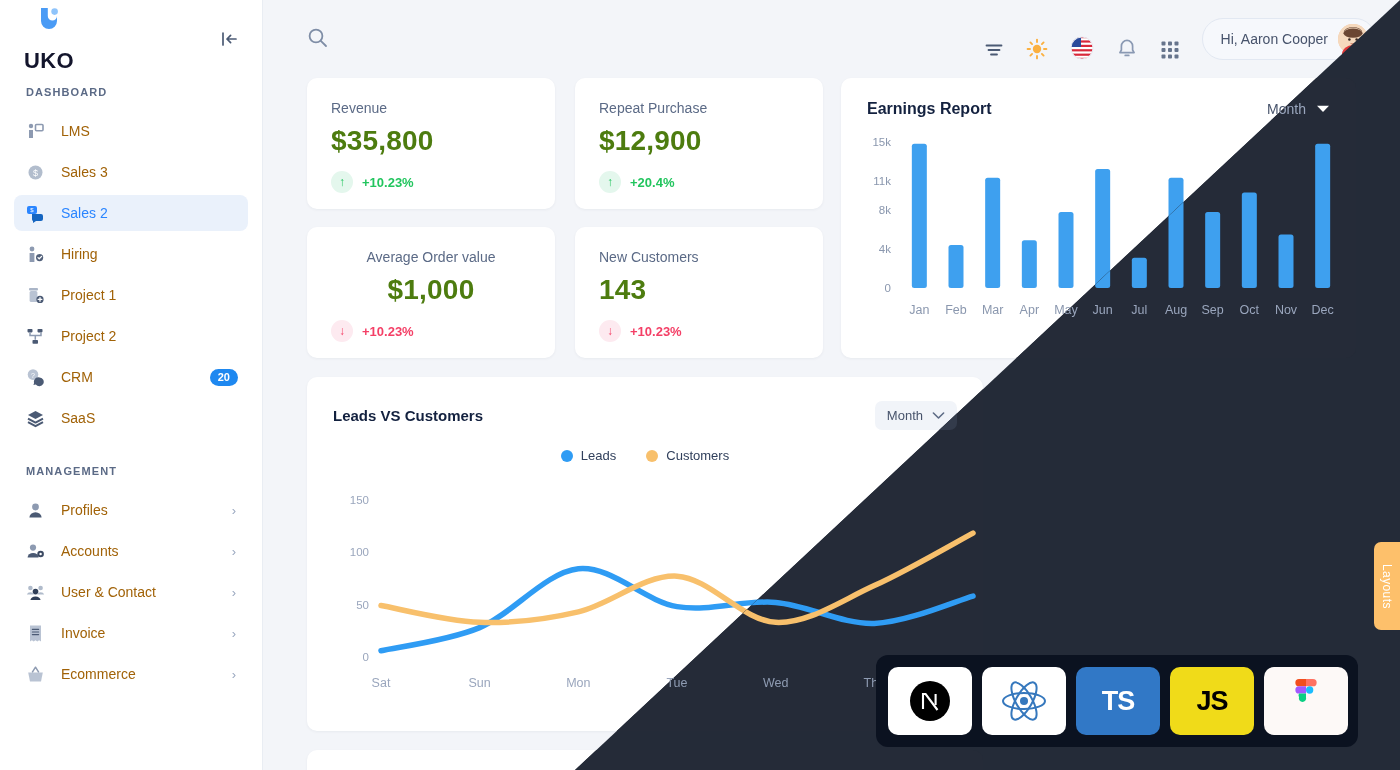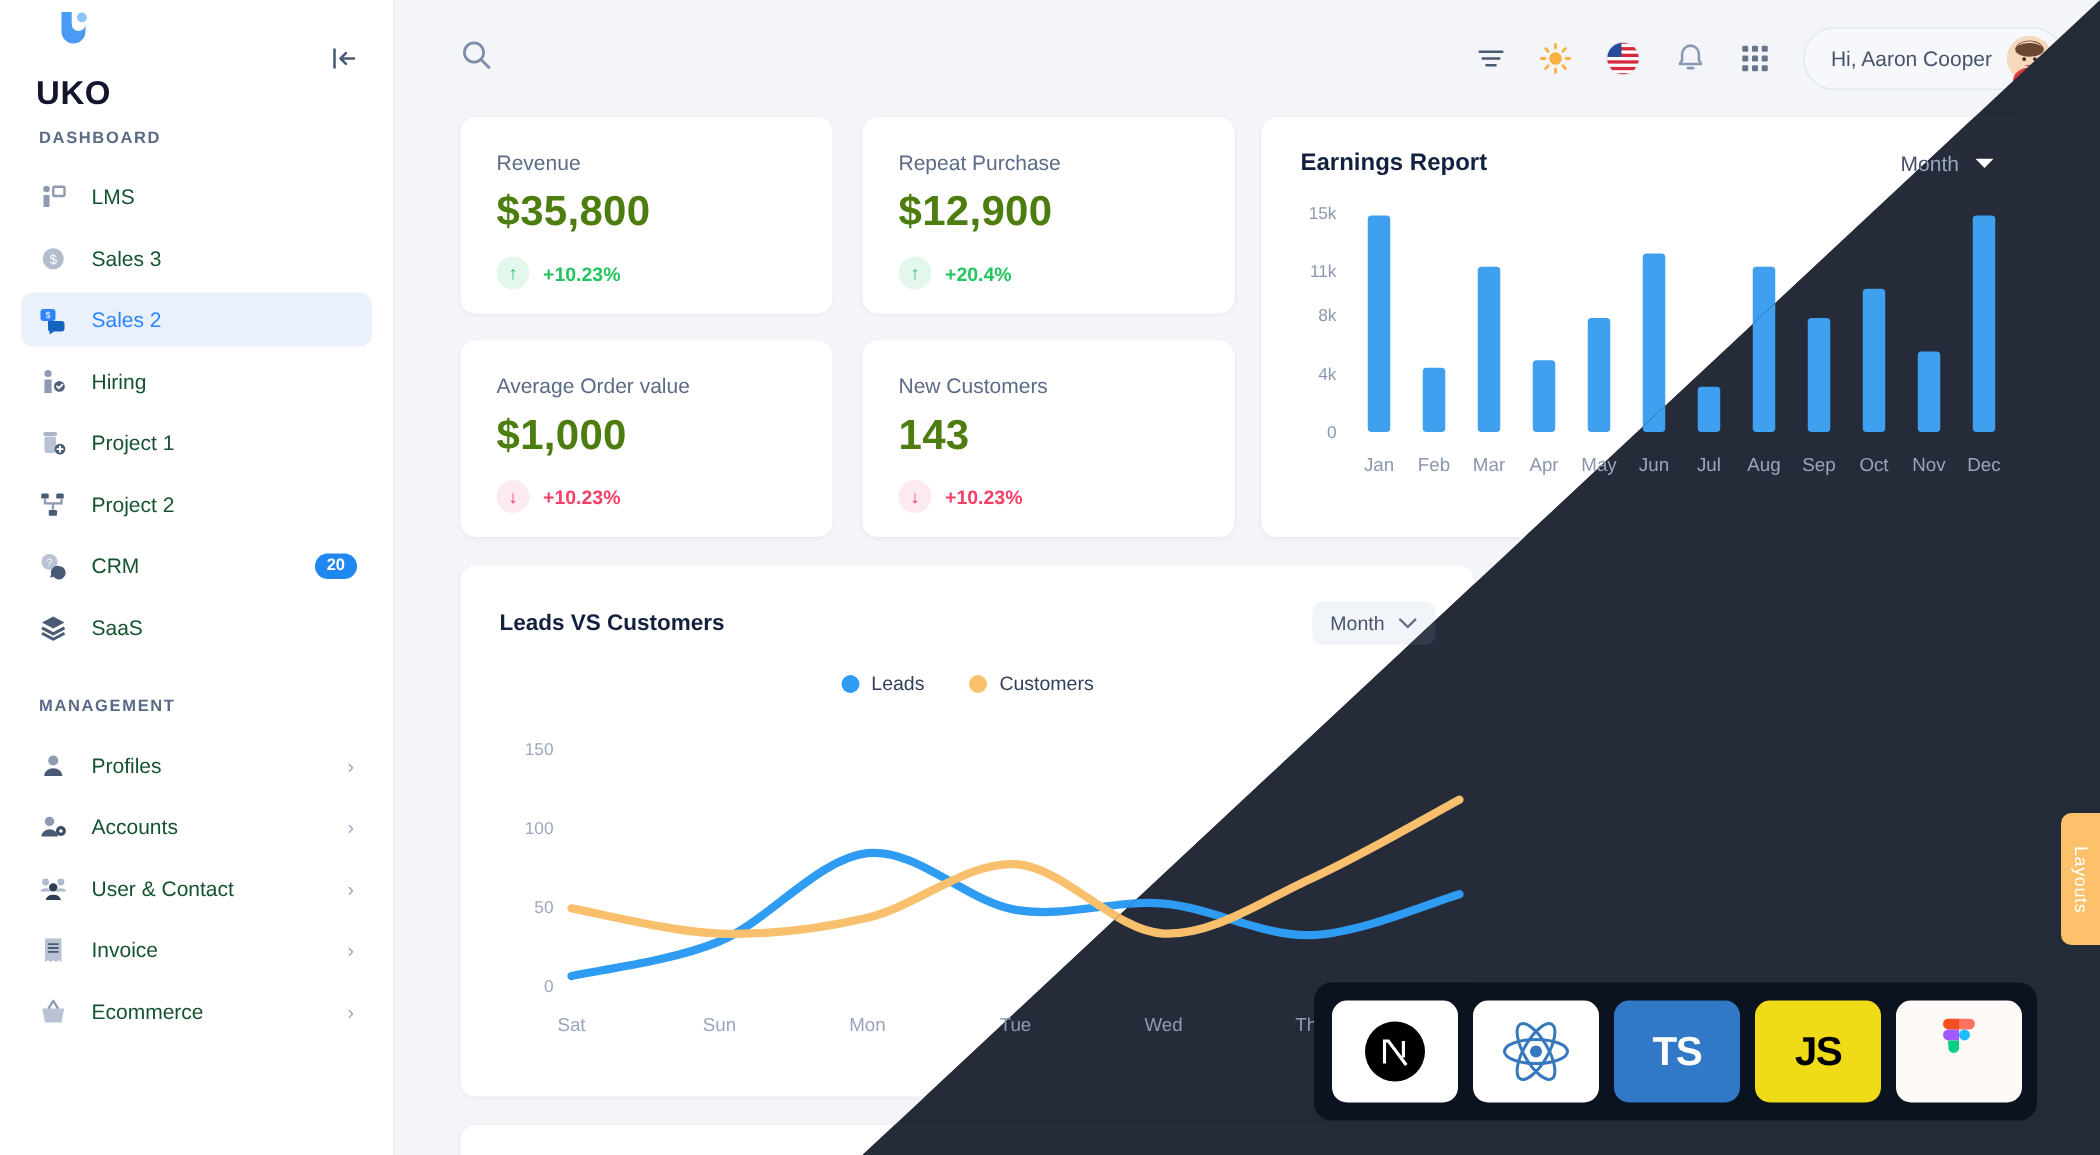--- a/index.html
+++ b/index.html
@@ -35,41 +35,41 @@
     font-size: 11px; font-weight: bold; color: #5b6a86;
     letter-spacing: 1.1px; padding: 8px 24px 10px 26px;
   }
   .nav-item {
     display: flex; align-items: center;
     height: 36px; margin: 5px 14px; padding: 0 12px;
     border-radius: 8px; cursor: pointer;
     position: relative;
   }
   .nav-item .ic { width: 24px; height: 20px; display: flex; align-items: center; justify-content: flex-start; flex: 0 0 24px; }
-  .nav-item .lbl { font-size: 14px; color: #14532d; margin-left: 11px; white-space: nowrap; }
+  .nav-item .lbl { font-size: 14px; color: #a16207; margin-left: 11px; white-space: nowrap; }
   .nav-item.active { background: #eaf1fb; }
   .nav-item.active .lbl { color: #2a85ff; }
   .nav-badge {
     position: absolute; right: 10px;
     background: #1e88f0; color: #fff;
     font-size: 11px; font-weight: bold;
     border-radius: 10px; padding: 2px 8px; line-height: 13px;
   }
   .nav-chevron { position: absolute; right: 12px; color: #9aa8c0; font-size: 13px; }
 
   
   .topbar {
     position: absolute; left: 263px; top: 0;
     width: 1137px; height: 78px;
     display: flex; align-items: center;
     padding: 0 24px 0 44px;
     background: #f3f5f9;
   }
   .search-icon-wrap { cursor: pointer; }
-  .topbar-right { margin-left: auto; display: flex; align-items: center; gap: 22px; }
+  .topbar-right { margin-left: auto; display: flex; align-items: flex-end; gap: 22px; }
   .hdr-ic { cursor: pointer; display: flex; align-items: center; justify-content: center; }
   .user-pill {
     display: flex; align-items: center; gap: 10px;
     border: 1px solid #e2e8f2; border-radius: 22px;
     padding: 5px 7px 5px 18px; background: #f6f8fc;
     cursor: pointer;
   }
   .user-pill .uname { font-size: 14px; color: #47536b; white-space: nowrap; }
   .avatar {
     width: 30px; height: 30px; border-radius: 50%;
@@ -451,21 +451,21 @@
       <div style="padding:22px 24px 0 24px;">
         <div class="stat-label">Repeat Purchase</div>
         <div class="stat-value" style="margin-top:9px">$12,900</div>
         <div class="delta-row" style="margin-top:14px">
           <span class="delta-badge delta-up">↑</span>
           <span class="delta-txt up">+20.4%</span>
         </div>
       </div>
     </div>
 
-    <div class="card" style="left:44px; top:149px; width:248px; height:131px;">
+    <div class="card" style="left:44px; top:149px; width:248px; height:131px;text-align:center;">
       <div style="padding:22px 24px 0 24px;">
         <div class="stat-label">Average Order value</div>
         <div class="stat-value" style="margin-top:9px">$1,000</div>
         <div class="delta-row" style="margin-top:14px">
           <span class="delta-badge delta-dn">↓</span>
           <span class="delta-txt dn">+10.23%</span>
         </div>
       </div>
     </div>
 

